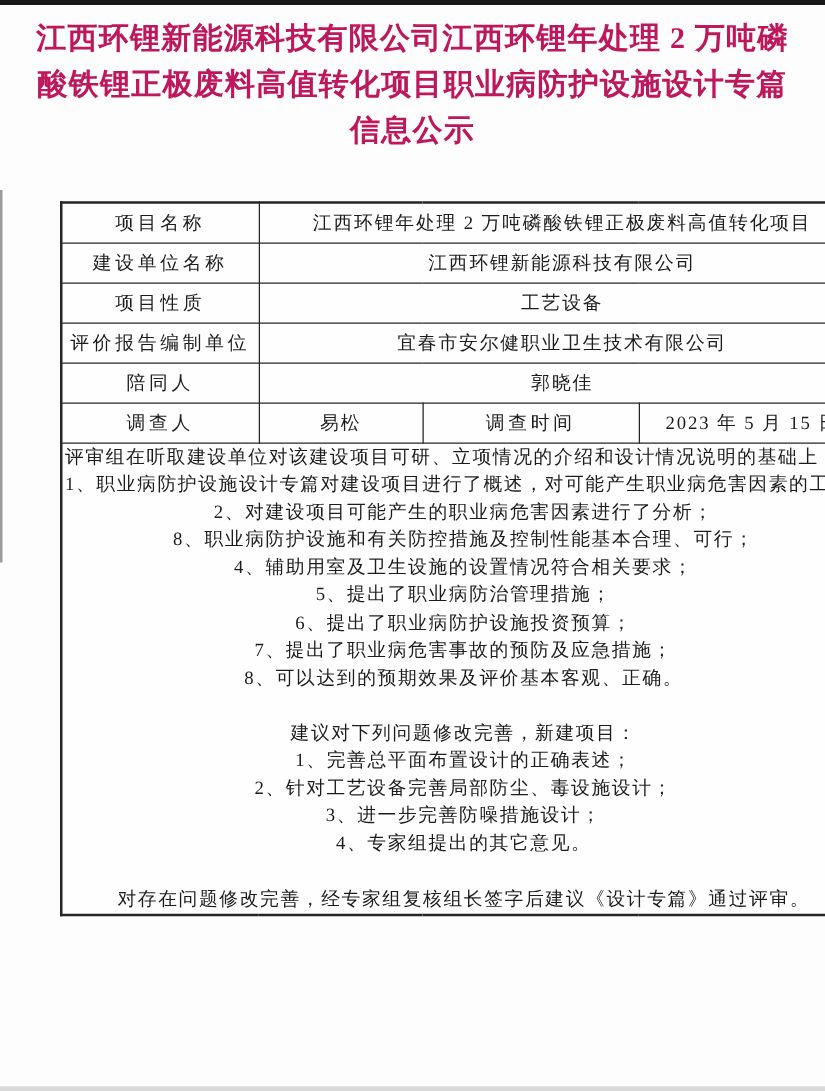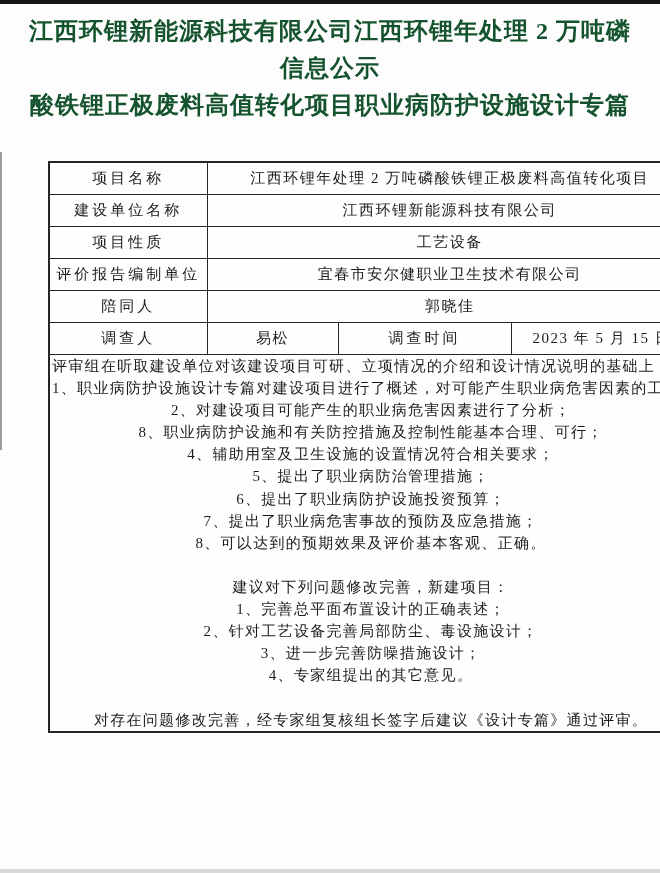--- a/index.html
+++ b/index.html
@@ -8,21 +8,21 @@
     background:#fdfdfd; overflow:hidden;
     font-family:"Liberation Serif","DejaVu Serif",serif; color:#1c1c1c;
   }
   .scan-top-bar { position:absolute; top:0; left:0; width:660px; height:4px; background:#171717; }
   .scan-left-edge { position:absolute; top:152px; left:0; width:2px; height:298px; background:#9c9c9c; }
   .scan-bottom-edge { position:absolute; left:0; bottom:0; width:660px; height:4px; background:#d9d9d9; }
 
   .doc-title {
     position:absolute; top:13px; left:10px; width:640px; margin:0;
     text-align:center; font-weight:bold; font-size:24px; line-height:37px;
-    letter-spacing:1px; color:#14532d;
+    letter-spacing:1px; color:#be185d;
   }
   .doc-title span { display:block; }
 
   table.info-tbl {
     position:absolute; top:161px; left:8px; width:644px;
     border-collapse:collapse; table-layout:fixed;
     border:2px solid #262626; background:#fefefe;margin-left:40px;
   }
   table.info-tbl td {
     border:1px solid #262626; padding:0 2px; height:31px;
@@ -43,22 +43,22 @@
 <body>
 
 <div class="page">
 
   <div class="scan-top-bar"></div>
   <div class="scan-left-edge"></div>
   <div class="scan-bottom-edge"></div>
 
   <h1 class="doc-title">
     <span>江西环锂新能源科技有限公司江西环锂年处理 2 万吨磷</span>
+    <span>酸铁锂正极废料高值转化项目职业病防护设施设计专篇</span>
     <span>信息公示</span>
-    <span>酸铁锂正极废料高值转化项目职业病防护设施设计专篇</span>
   </h1>
 
   <table class="info-tbl">
     <colgroup>
       <col style="width:158px">
         <col style="width:131px">
         <col style="width:173px">
         <col style="width:182px">
     </colgroup>
     <tbody>

